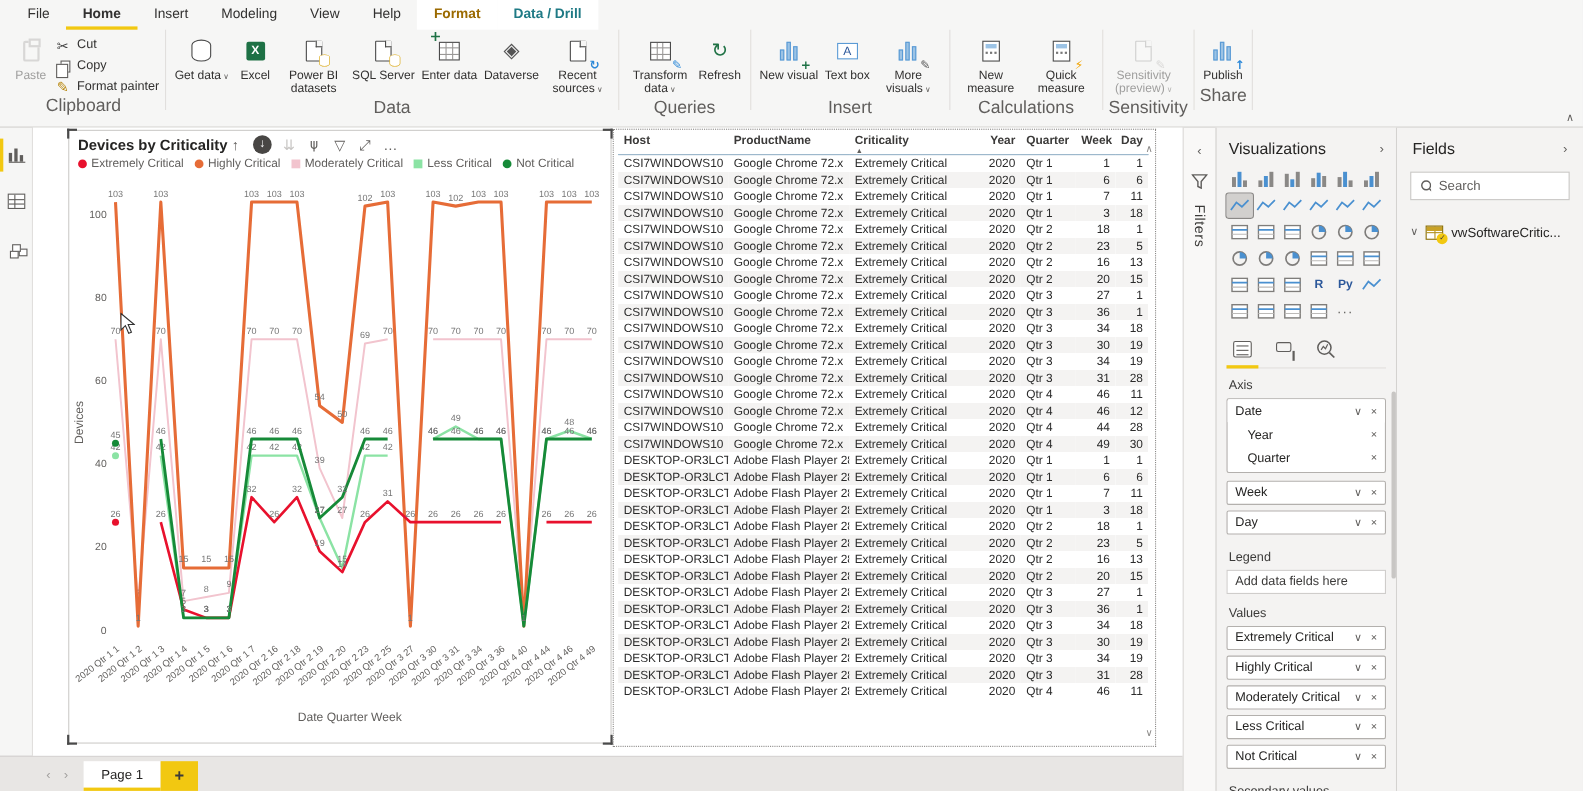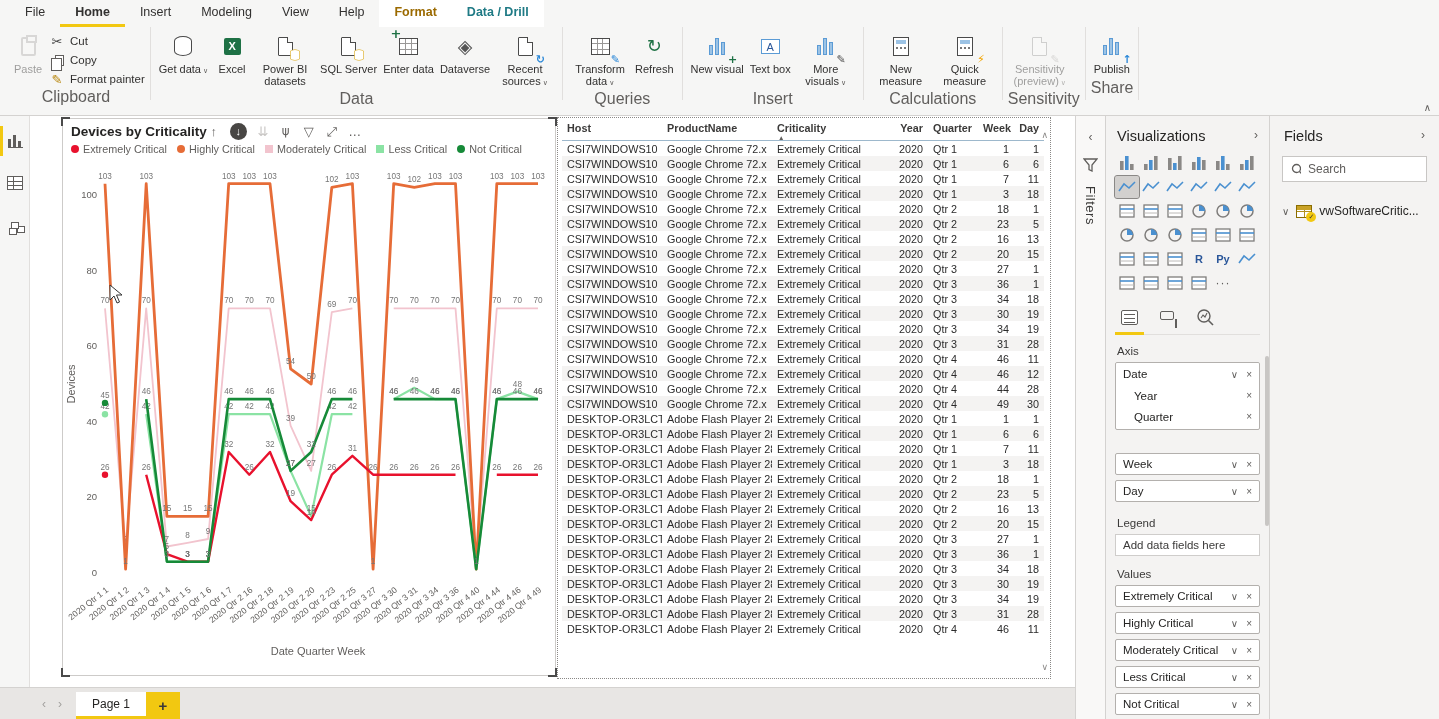--- a/index.html
+++ b/index.html
@@ -104,21 +104,21 @@
 .vdots{font-size:12px;color:#605e5c;letter-spacing:1px}
 #viz-tabs{display:flex;gap:22px;justify-content:flex-start;padding:10px 6px 6px;border-bottom:1px solid #e1dfdd;position:relative}
 .vtab{position:relative;height:22px;display:flex;align-items:center}
 .vtab.sel::after{content:"";position:absolute;left:-6px;right:-6px;bottom:-7px;height:3px;background:#f2c811}
 .ficon{width:17px;height:15px;border:1.4px solid #605e5c;background:linear-gradient(#605e5c,#605e5c) 2px 3px/11px 1px no-repeat,linear-gradient(#605e5c,#605e5c) 2px 7px/11px 1px no-repeat,linear-gradient(#605e5c,#605e5c) 2px 11px/11px 1px no-repeat,#fff;border-radius:2px}
 .picon{width:14px;height:9px;border:1.4px solid #605e5c;border-radius:2px;position:relative;margin-top:-4px}
 .picon::after{content:"";position:absolute;right:-4px;top:7px;width:2px;height:9px;background:#605e5c}
 .wlabel{font-size:11.5px;color:#3b3a39;padding:10px 2px 5px}
 .pill{background:#fff;border:1px solid #b3b0ad;border-radius:2px;height:22px;display:flex;align-items:center;justify-content:space-between;padding:0 7px;font-size:11.5px;margin-bottom:5px;color:#252423}
 .pill .ctr{display:flex;gap:8px;color:#605e5c;font-size:10px;align-items:center}
-.pillgrp{background:#fff;border:1px solid #b3b0ad;border-radius:2px;margin-bottom:23px;padding-bottom:2px}
+.pillgrp{background:#fff;border:1px solid #b3b0ad;border-radius:2px;margin-bottom:7px;padding-bottom:2px}
 .pillgrp .pill{border:none;margin:0}
 .subrow{display:flex;justify-content:space-between;align-items:center;height:21px;padding:0 7px 0 18px;font-size:11.5px}
 .subrow .x{color:#605e5c;font-size:10px}
 .placeholderbox{background:#fff;border:1px solid #cfcdcb;height:22px;display:flex;align-items:center;padding:0 7px;font-size:11.5px;color:#3b3a39;margin-bottom:2px}
 #viz-scrollbar{position:absolute;right:0;top:240px;width:4px;height:170px;background:#c8c6c4;border-radius:2px}
 #fields-panel{width:170px;background:#f4f3f2;border-left:1px solid #d4d2d0;padding:0 12px}
 #search-box{display:flex;align-items:center;gap:7px;background:#fff;border:1px solid #c8c6c4;height:26px;padding:0 8px;margin-top:4px}
 #search-box input{border:none;outline:none;font-size:12px;width:110px;color:#323130;background:transparent;font-family:inherit}
 #search-box input::placeholder{color:#605e5c}
 #field-item{display:flex;align-items:center;gap:7px;margin-top:22px;font-size:12px;color:#252423}

